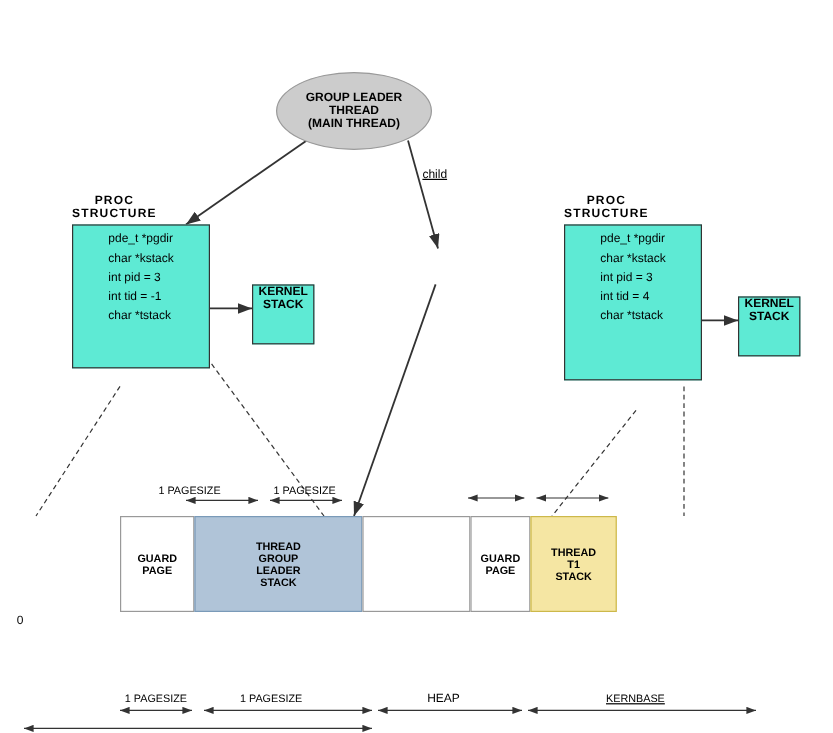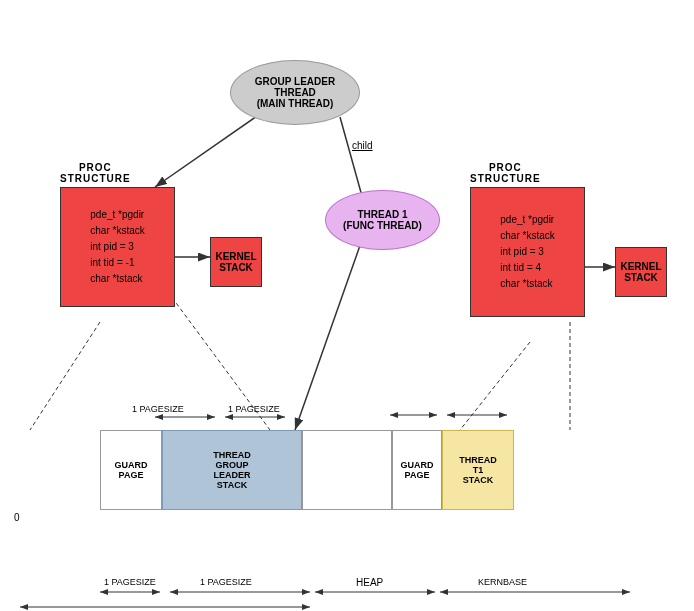--- a/index.html
+++ b/index.html
@@ -22,24 +22,23 @@
     .ellipse {
       border-radius: 50%;
       display: flex;
       align-items: center;
       justify-content: center;
       text-align: center;
       position: absolute;
     }
     .rect-box {
       border: 1px solid #333;
-      background: #ef4444;
+      background: #5eead4;
       position: absolute;
       display: flex;
-      align-items: center;
       justify-content: center;
       text-align: center;
     }
     .segment {
       position: absolute;
       display: flex;
       align-items: center;
       justify-content: center;
       text-align: center;
       font-size: 10px;
@@ -117,24 +116,20 @@
   </svg>
 
   <div class="ellipse" style="left:230px; top:28px; width:130px; height:65px; background:#ccc; border:1px solid #999;">
     <span style="white-space:pre; font-size:10px; font-weight:bold; text-align:center;">GROUP LEADER
 THREAD
 (MAIN THREAD)</span>
   </div>
 
   <div class="label" style="left:352px; top:108px;text-decoration:underline;">child</div>
 
-  <div class="ellipse" style="left:325px; top:158px; width:115px; height:60px; background:#e8b4f0; border:1.5px solid #c070d0;">
-    <span style="white-space:pre; font-size:10px; font-weight:bold; text-align:center;">THREAD 1
-(FUNC THREAD)</span>
-  </div>
 
   <div class="label" style="left:60px; top:130px; font-size:10px; font-weight:bold; letter-spacing:1px;">
     <span style="white-space:pre;">PROC
 STRUCTURE</span>
   </div>
 
   <div class="rect-box" style="left:60px; top:155px; width:115px; height:120px; font-size:10px; line-height:1.6;">
     <span style="white-space:pre; text-align:left; padding:4px;">pde_t *pgdir
 char *kstack
 int pid = 3
@@ -195,16 +190,16 @@
 
 
   <div class="label" style="left:14px; top:480px;">0</div>
 
   <div class="label" style="left:132px; top:372px; font-size:9px;">1 PAGESIZE</div>
   <div class="label" style="left:228px; top:372px; font-size:9px;">1 PAGESIZE</div>
 
   <div class="label" style="left:104px; top:545px; font-size:9px;">1 PAGESIZE</div>
   <div class="label" style="left:200px; top:545px; font-size:9px;">1 PAGESIZE</div>
   <div class="label" style="left:356px; top:545px; font-size:10px;">HEAP</div>
-  <div class="label" style="left:478px; top:545px; font-size:9px;">KERNBASE</div>
+  <div class="label" style="left:505px; top:545px; font-size:9px;text-decoration:underline;">KERNBASE</div>
   <div class="label" style="left:145px; top:590px; font-size:10px; font-weight:bold; letter-spacing:1px;font-family:Liberation Serif, serif;">SIZE</div>
 
 </div>
 
 </body></html>

